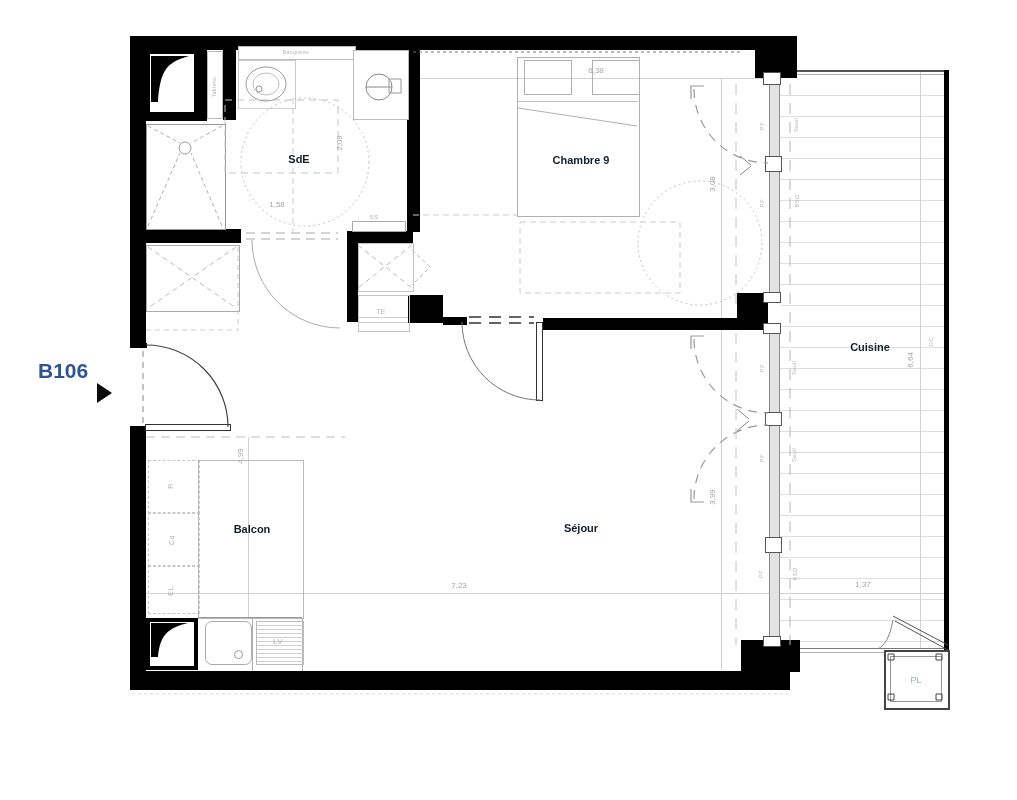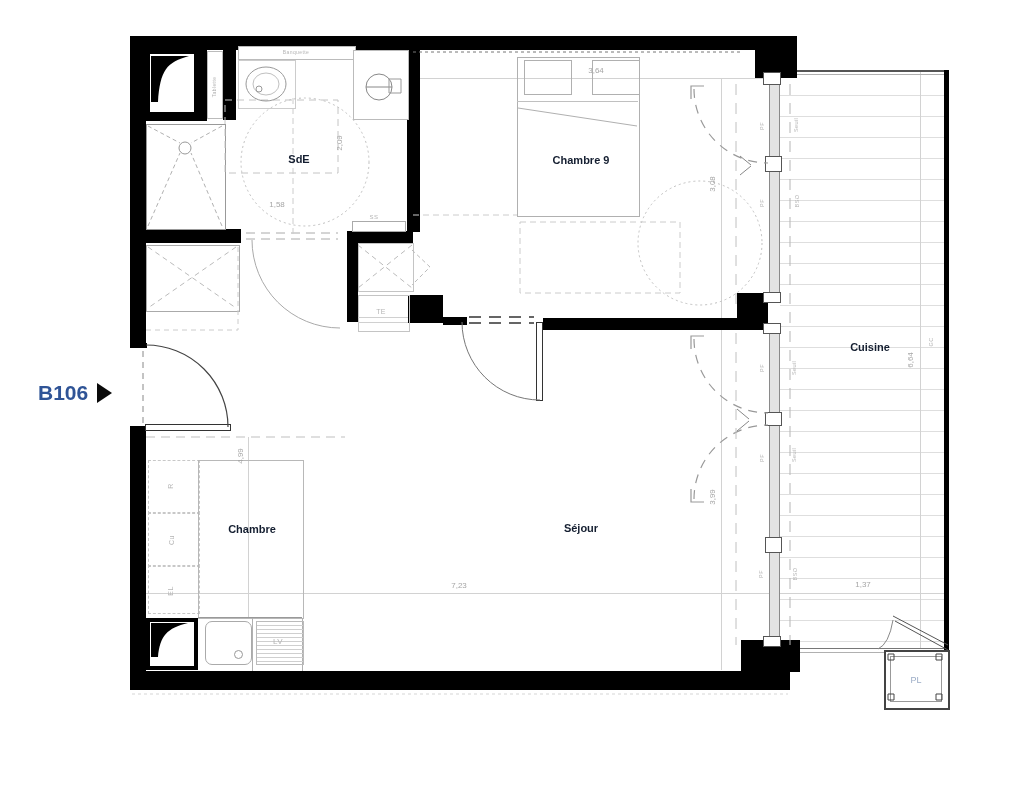--- a/index.html
+++ b/index.html
@@ -172,30 +172,30 @@
       <path d="M736 84 V311 M736 333 V645" stroke="#c0c0c0" stroke-dasharray="11 8"></path>
 
       <path d="M413 215 H517" stroke="#ccc" stroke-dasharray="6 4"></path>
       <path d="M146 437 H345" stroke="#bfbfbf" stroke-dasharray="9 6"></path>
       <path d="M413 52 H741" stroke="#777" stroke-dasharray="3 3"></path>
       <path d="M132 694 H788" stroke="#d5d5d5" stroke-dasharray="3 3"></path>
       <path d="M293 98 V238" stroke="#cccccc" stroke-dasharray="6 4"></path>
     </g>
   </svg>
 
-  <div class="unit" style="left:38px;top:381px;">B106</div>
+  <div class="unit" style="left:38px;top:359px;">B106</div>
   <div class="arrow" style="left:97px;top:383px;"></div>
 
 <span class="lbl room" style="left: 299px; top: 159px;">SdE</span>
     <span class="lbl room" style="left: 581px; top: 160px;">Chambre 9</span>
     <span class="lbl room" style="left: 870px; top: 347px;">Cuisine</span>
-    <span class="lbl room" style="left: 252px; top: 529px;">Chambre</span>
+    <span class="lbl room" style="left: 252px; top: 529px;">Balcon</span>
     <span class="lbl room" style="left: 581px; top: 528px;">Séjour</span>
     <span class="lbl pl" style="left: 916px; top: 680px;">PL</span>
-    <span class="lbl dim" style="left: 596px; top: 70px;">3,64</span>
+    <span class="lbl dim" style="left: 596px; top: 70px;">6,38</span>
     <span class="lbl dim v" style="left: 712px; top: 184px;">3,08</span>
     <span class="lbl dim v" style="left: 339px; top: 143px;">2,09</span>
     <span class="lbl dim" style="left: 277px; top: 204px;">1,58</span>
     <span class="lbl dim v" style="left: 240px; top: 456px;">4,99</span>
     <span class="lbl dim" style="left: 459px; top: 585px;">7,23</span>
     <span class="lbl dim v" style="left: 712px; top: 497px;">3,99</span>
     <span class="lbl dim v" style="left: 910px; top: 360px;">6,64</span>
     <span class="lbl dim" style="left: 863px; top: 584px;">1,37</span>
     <span class="lbl tiny" style="left: 296px; top: 52px; font-size: 5px;">Banquette</span>
     <span class="lbl tiny v" style="left: 214px; top: 87px; font-size: 5px;">Tablette</span>

